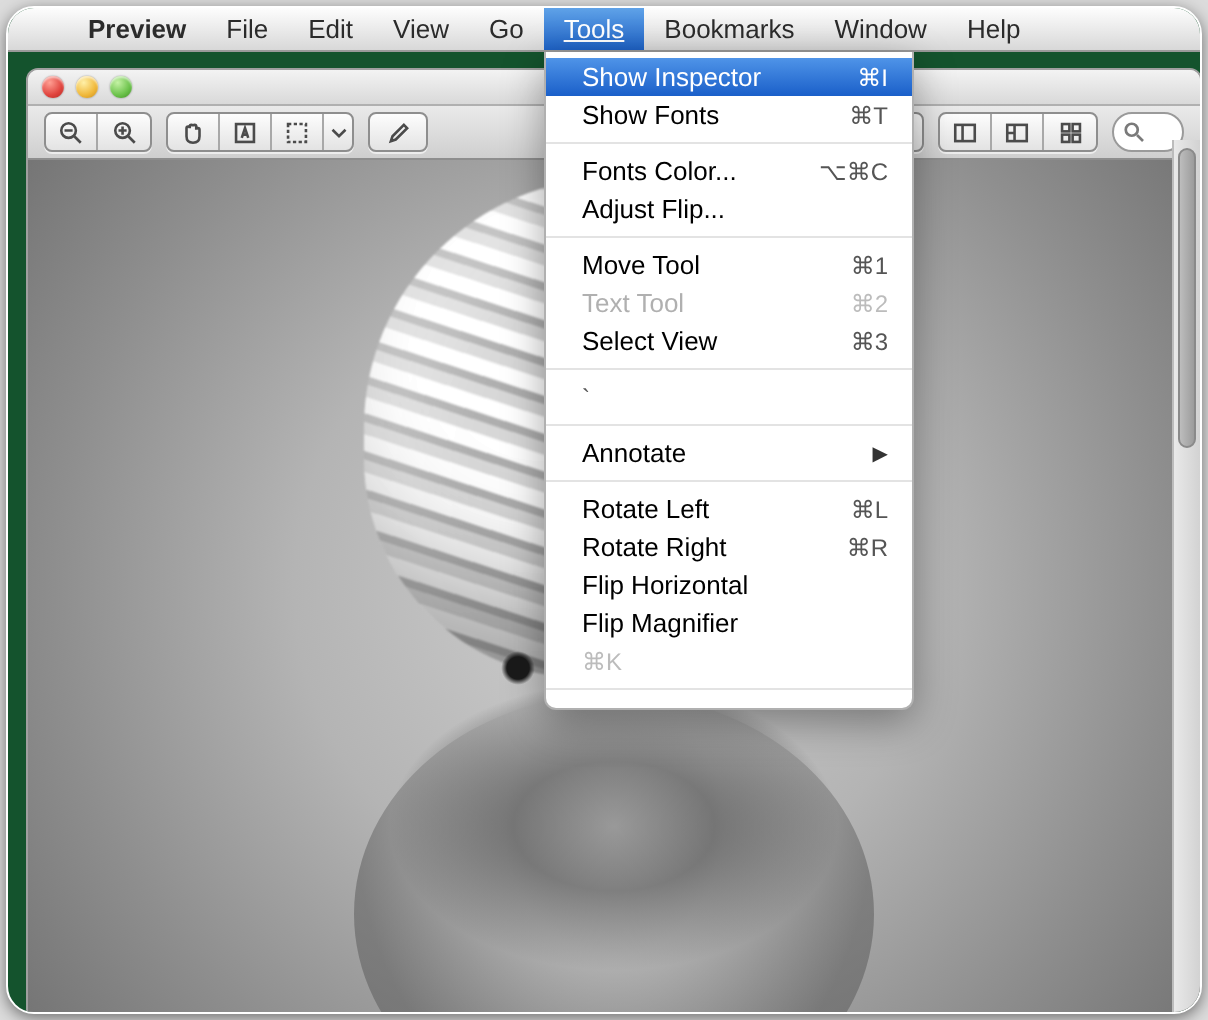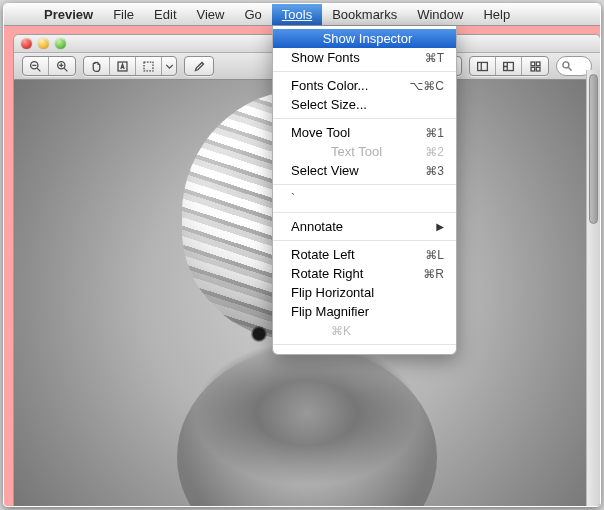--- a/index.html
+++ b/index.html
@@ -7,23 +7,23 @@
     width: 604px; height: 510px; overflow: hidden;
     font-family: "Lucida Grande", "Helvetica Neue", Arial, sans-serif;
     font-size: 13px;
     background: #dcdcdc;
     position: relative;
   }
   .outer-shadow {
     position: absolute; top: 3px; left: 3px; right: 3px; bottom: 3px;
     box-shadow: 0 2px 8px rgba(0,0,0,0.5);
     border: 1px solid #fff;
-    border-radius: 4px;
+    border-radius: 14px;
     overflow: hidden;
-    background: #fca5a5;
+    background: #14532d;
   }
   
   .menubar {
     position: absolute; top: 0; left: 0; right: 0; height: 22px;
     background: linear-gradient(#fdfdfd, #d8d8d8);
     display: flex; align-items: stretch;
     border-bottom: 1px solid #9a9a9a;
     z-index: 5;
   }
   .menubar .apple {
@@ -57,24 +57,23 @@
     display: flex; align-items: center;
     padding: 2px 12px 2px 18px;
     height: 19px;
     color: #000;
   }
   .dropdown .row .label { flex: 1; white-space: nowrap; }
   .dropdown .row .shortcut { color: #555; font-size: 12px; letter-spacing: 0; }
   .dropdown .row.highlight {
     background: linear-gradient(#4f94e8, #1a5fc9);
     color: #fff;
-    flex-direction: column;
   }
   .dropdown .row.highlight .shortcut { color: #fff; }
-  .dropdown .row.disabled { color: #b0b0b0; margin-left: 40px; }
+  .dropdown .row.disabled { color: #b0b0b0; }
   .dropdown .row.disabled .shortcut { color: #bcbcbc; }
   .dropdown .sep {
     height: 1px; margin: 4px 0;
     background: #e3e3e3;
   }
   .dropdown .row .chevron {
     font-size: 10px; color: #333; margin-left: 6px;
   }
   
   .window {
@@ -215,21 +214,21 @@
       <div class="row">
         <span class="label">Show Fonts</span>
         <span class="shortcut">⌘T</span>
       </div>
       <div class="sep"></div>
       <div class="row">
         <span class="label">Fonts Color...</span>
         <span class="shortcut">⌥⌘C</span>
       </div>
       <div class="row">
-        <span class="label">Select Size...</span>
+        <span class="label">Adjust Flip...</span>
       </div>
       <div class="sep"></div>
       <div class="row">
         <span class="label">Move Tool</span>
         <span class="shortcut">⌘1</span>
       </div>
       <div class="row disabled">
         <span class="label">Text Tool</span>
         <span class="shortcut">⌘2</span>
       </div>

